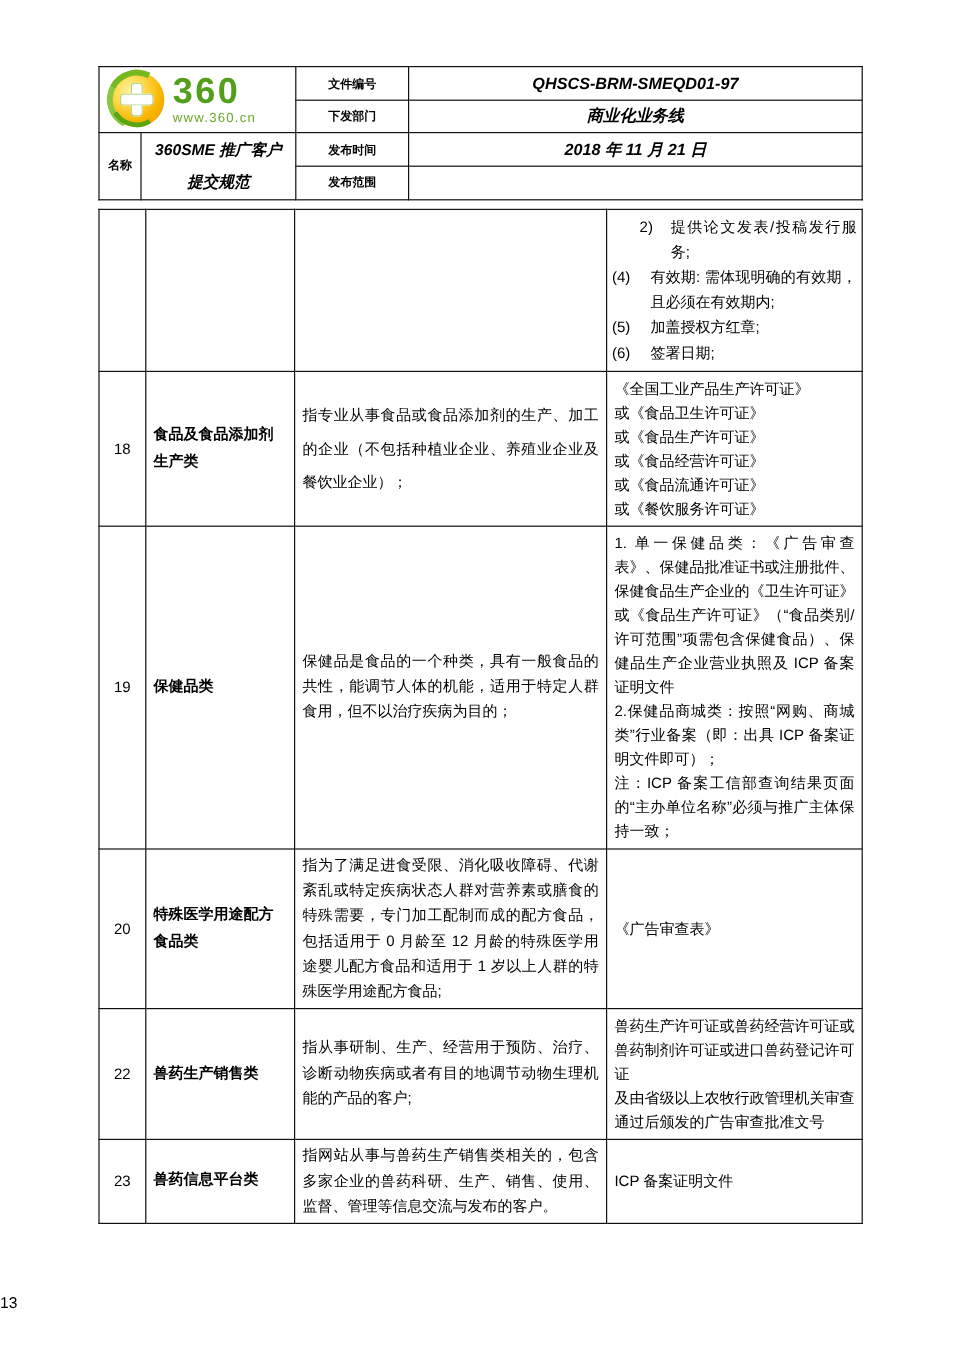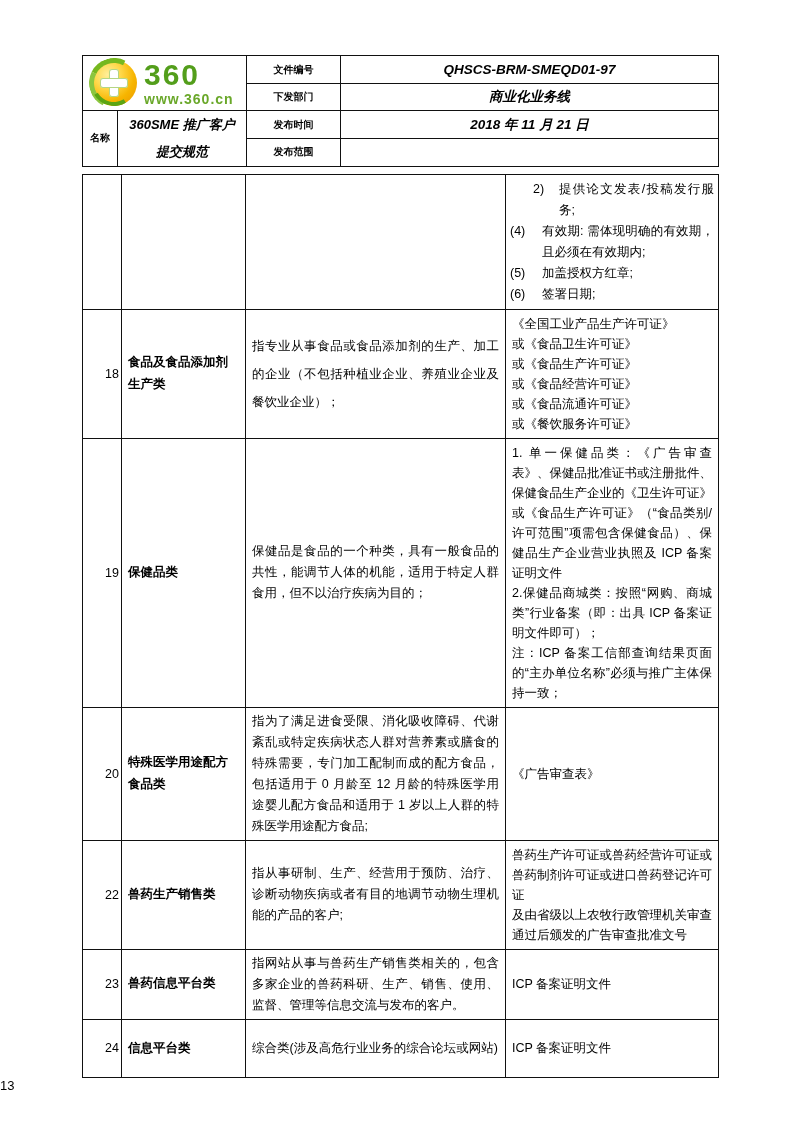--- a/index.html
+++ b/index.html
@@ -35,26 +35,26 @@
     border: 4px solid transparent;
     border-bottom-color: #5ba513;
     transform: rotate(14deg);
   }
   .plus-v, .plus-h { position: absolute; background: #fff; border-radius: 3px; z-index: 2;
     box-shadow: 0 0 0 1px rgba(120,180,30,.55) inset; }
   .plus-v { left: 18px; top: 9px; width: 10px; height: 28px; }
   .plus-h { left: 9px; top: 18px; width: 28px; height: 10px; }
   .brandwrap { line-height: 1; }
   .brand { color: #539e1b; font-weight: bold; font-size: 30px; letter-spacing: 2px; }
-  .url { color: #6aa82a; font-size: 14px; font-weight: bold; letter-spacing: 1px; margin-top: 2px; }
+  .url { color: #6aa82a; font-size: 11px; font-weight: normal; letter-spacing: 1px; margin-top: 2px; }
 
   
   .main { margin-top: 7px; }
   .main td { font-size: 12.5px; }
-  .num  { text-align: right; padding: 2px; }
+  .num  { text-align: left; padding: 12px; }
   .cat  { font-weight: bold; padding: 18px 6px; line-height: 1.7; }
   .desc { padding: 3px 6px; line-height: 1.68; text-align: justify; }
   .desc.loose { line-height: 2.24; }
   .docs { padding: 4px 6px; line-height: 1.6; text-align: justify; white-space: pre-line; }
   .docs-list { padding: 4px 4px; }
   .doc-item { display: flex; line-height: 1.68; }
   .doc-item .marker { flex: 0 0 32px; }
   .doc-item .itext { flex: 1; text-align: justify; }
   .doc-item.sub { padding-left: 23px; }
   .doc-item.sub .marker { flex-basis: 26px; }
@@ -184,23 +184,17 @@
 及由省级以上农牧行政管理机关审查通过后颁发的广告审查批准文号</td>
     </tr>
 
     <tr style="height:67px">
       <td class="num">23</td>
       <td class="cat">兽药信息平台类</td>
       <td class="desc">指网站从事与兽药生产销售类相关的，包含多家企业的兽药科研、生产、销售、使用、监督、管理等信息交流与发布的客户。</td>
       <td class="docs">ICP 备案证明文件</td>
     </tr>
 
-    <tr style="height:25px">
-      <td class="num">24</td>
-      <td class="cat">信息平台类</td>
-      <td class="desc">综合类(涉及高危行业业务的综合论坛或网站)</td>
-      <td class="docs">ICP 备案证明文件</td>
-    </tr>
   </tbody>
     </table>
 </div>
 
 <div class="pageno">13</div>
 
 </body></html>

